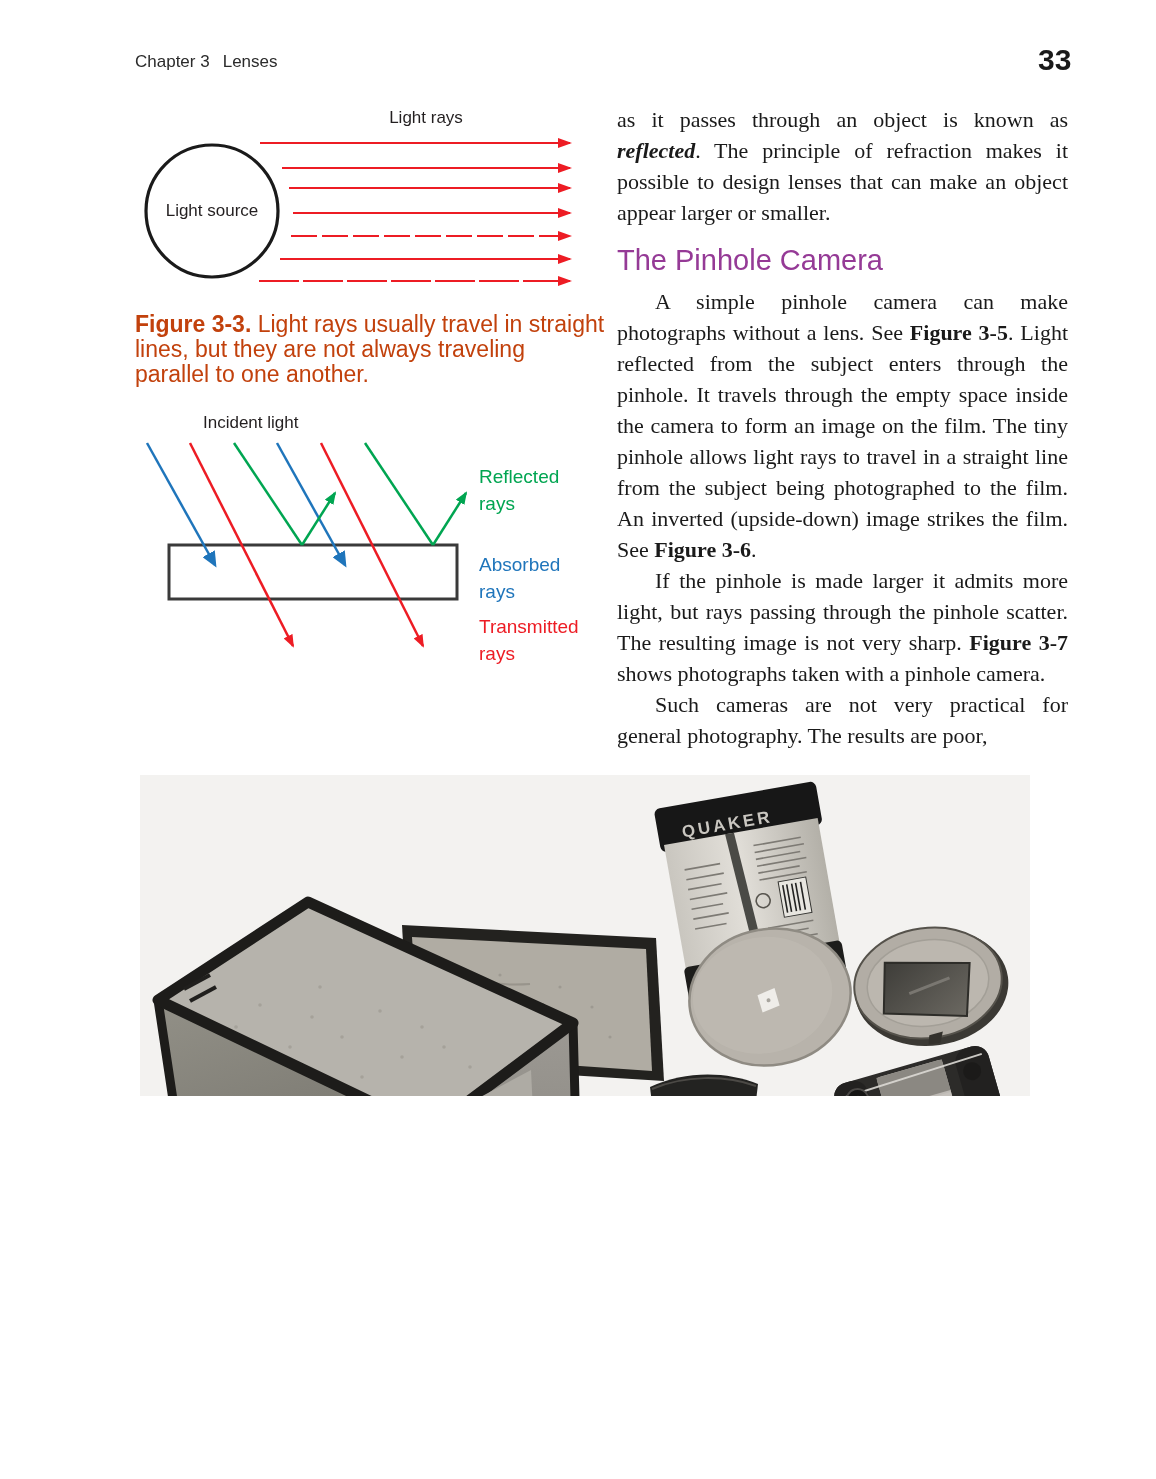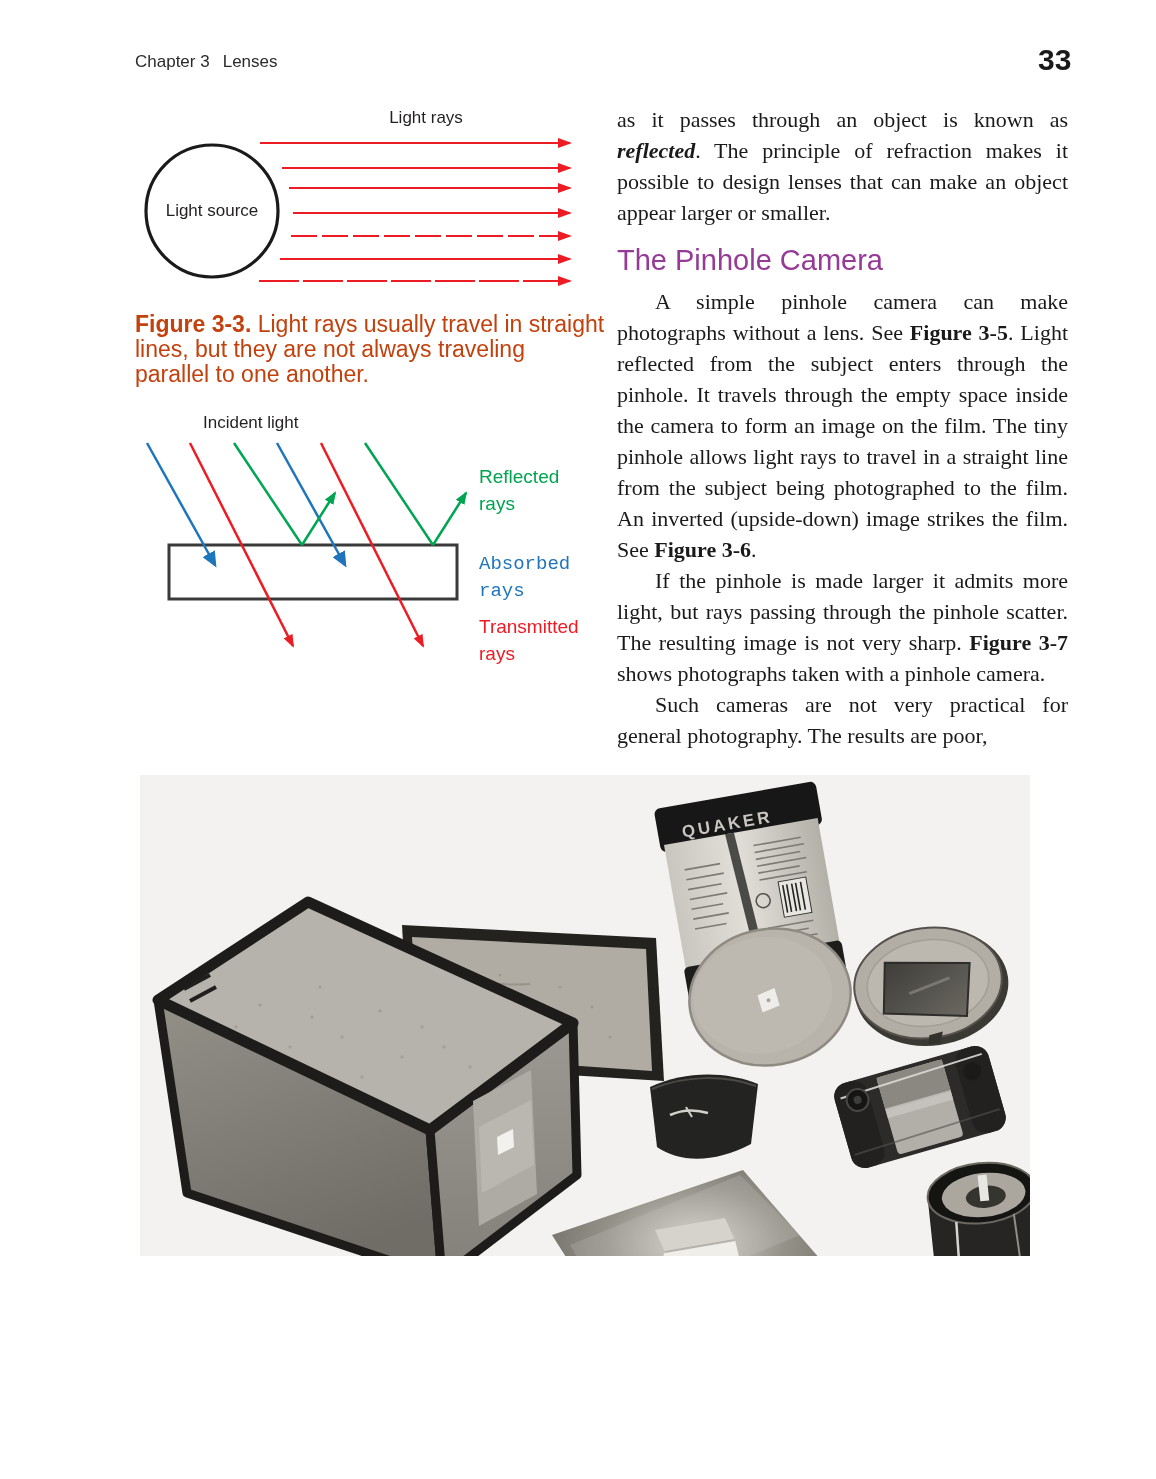--- a/index.html
+++ b/index.html
@@ -1,16 +1,16 @@
 <!DOCTYPE html>
 <html><head>
 <meta charset="utf-8">
 <style>
   html,body{margin:0;padding:0;background:#ffffff;}
-  .page{position:relative;width:1156px;height:1256px;background:#ffffff;overflow:hidden;
+  .page{position:relative;width:1156px;height:1096px;background:#ffffff;overflow:hidden;
         font-family:"Liberation Sans",sans-serif;color:#231f20;}
   .abs{position:absolute;}
 
   
   .running-head{position:absolute;top:52px;left:135px;font-size:17px;color:#2b2b2b;}
   .running-head .sec{margin-left:13px;}
   .folio{position:absolute;top:43px;left:1038px;font-size:30px;font-weight:bold;color:#1a1a1a;}
 
   
   .diag-label{position:absolute;font-size:17px;color:#231f20;white-space:nowrap;}
@@ -95,21 +95,21 @@
         <line x1="230" y1="38" x2="298" y2="140"></line>
         <line x1="298" y1="140" x2="331" y2="88" marker-end="url(#m-green4)"></line>
       </g>
       <g stroke="#ed1c24" stroke-width="2.5">
         <line x1="55" y1="38" x2="158" y2="241" marker-end="url(#m-red4)"></line>
         <line x1="186" y1="38" x2="288" y2="241" marker-end="url(#m-red4)"></line>
       </g>
     </svg>
     <div class="diag-label" style="left:68px;top:8px;">Incident light</div>
     <div class="ray-label lbl-green" style="left:344px;top:58px;">Reflected rays</div>
-    <div class="ray-label lbl-blue" style="left:344px;top:146px;font-family:Liberation Mono, monospace;">Absorbed rays</div>
+    <div class="ray-label lbl-blue" style="left:344px;top:146px;">Absorbed rays</div>
     <div class="ray-label lbl-red" style="left:344px;top:208px;">Transmitted rays</div>
   </div>
 
 
   <div class="bodycol">
     <p><span>as it passes through an object is known as </span><span class="seg-bi">reflected</span><span>. The principle of refraction makes it possible to design lenses that can make an object appear larger or smaller.</span></p>
     <h2 class="sect-head">The Pinhole Camera</h2>
     <p class="ind"><span>A simple pinhole camera can make photographs without a lens. See </span><span class="seg-b">Figure 3-5</span><span>. Light reflected from the subject enters through the pinhole. It travels through the empty space inside the camera to form an image on the film. The tiny pinhole allows light rays to travel in a straight line from the subject being photographed to the film. An inverted (upside-down) image strikes the film. See </span><span class="seg-b">Figure 3-6</span><span>.</span></p>
     <p class="ind"><span>If the pinhole is made larger it admits more light, but rays passing through the pinhole scatter. The resulting image is not very sharp. </span><span class="seg-b">Figure 3-7</span><span> shows photographs taken with a pinhole camera.</span></p>
     <p class="ind"><span>Such cameras are not very practical for general photography. The results are poor,</span></p>

